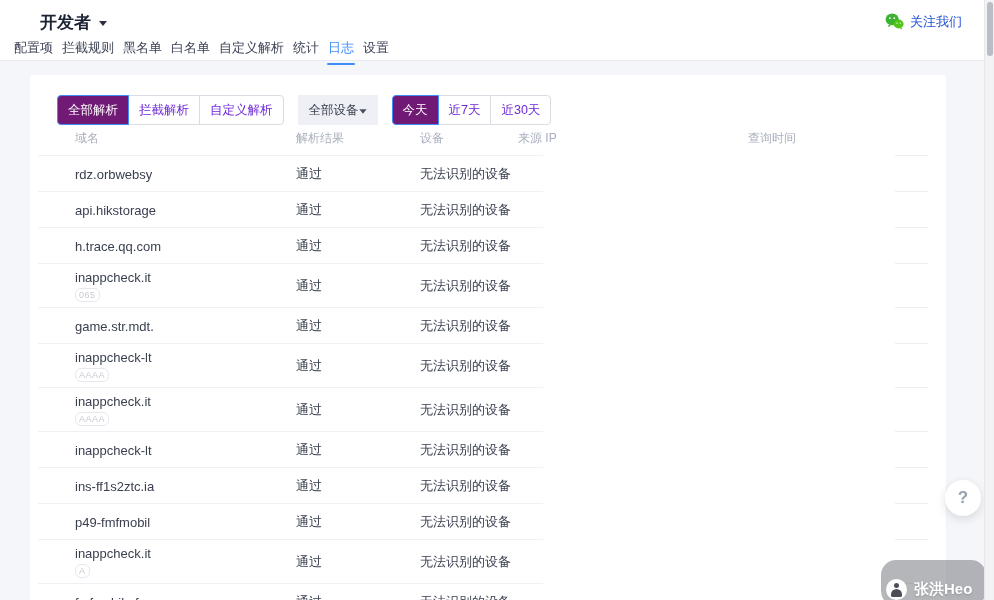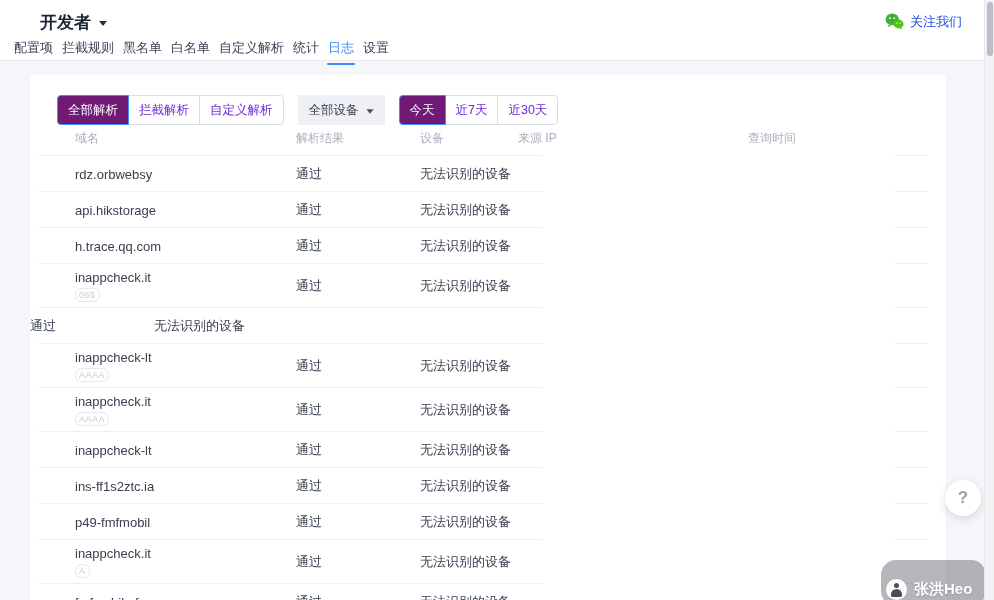--- a/index.html
+++ b/index.html
@@ -55,21 +55,21 @@
   .seg {
     height:30px; display:flex; align-items:center; padding:0 10px;
     background:#fff; border:1px solid #d9dce3; color:#6d28d9;
     font-size:12.5px; cursor:pointer; white-space:nowrap;
   }
   .seg + .seg { margin-left:-1px; }
   .seg:first-child { border-radius:4px 0 0 4px; }
   .seg:last-child { border-radius:0 4px 4px 0; }
   .seg.active { background:#701a75; border-color:#3f8cfb; color:#fff; z-index:1; }
   .dropdown {
-    height:30px; display:flex; align-items:center; gap:7px;
+    height:30px; display:flex; align-items:center; 
     background:#eef0f6; border-radius:0; padding:0 11px;
     font-size:12.5px; color:#3b4150; cursor:pointer; white-space:nowrap;
   }
   .dropdown .caret-down { border-top-color:#4a4f5c; transform:scale(0.9); }
 
   
   .thead {
     position:absolute; left:0; right:0; top:55px; height:26px;
     display:flex; align-items:flex-start; font-size:12px; color:#a9afbe;
   }
@@ -267,20 +267,24 @@
         <span class="cell-text">无法识别的设备</span>
       </span>
       <span class="c-source">
         <span class="cell-text"></span>
       </span>
       <span class="c-time">
         <span class="cell-text"></span>
       </span>
     </div>
       <div class="trow">
+      <span class="c-domain">
+        <span class="cell-text">game.str.mdt.</span>
+
+      </span>
       <span class="c-result">
         <span class="cell-text">通过</span>
       </span>
       <span class="c-device">
         <span class="cell-text">无法识别的设备</span>
       </span>
       <span class="c-source">
         <span class="cell-text"></span>
       </span>
       <span class="c-time">

